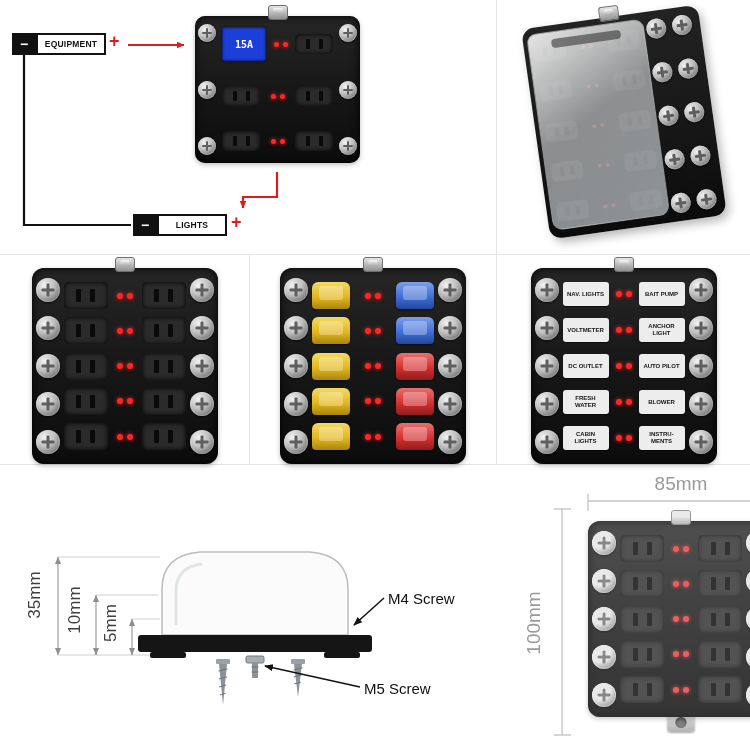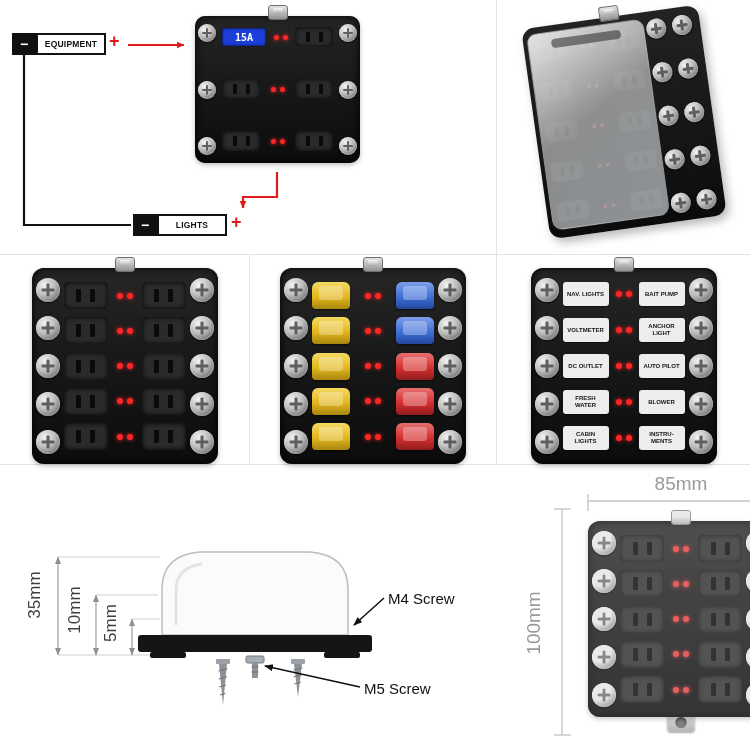--- a/index.html
+++ b/index.html
@@ -73,21 +73,21 @@
   .fusebox.mini .screw-col.left  { left:3px; top:8px; bottom:8px; }
   .fusebox.mini .screw-col.right { right:3px; top:8px; bottom:8px; }
   .fusebox.mini .screw { width:18px; height:18px; }
   .fusebox.mini .screw::before, .fusebox.mini .screw::after { width:10px; height:2px; }
   .fusebox.mini .slot-grid { left:27px; right:27px; top:11px; bottom:12px; }
   .fusebox.mini .slot { width:38px; height:20px; }
   .fusebox.mini .hole { width:4px; height:10px; }
   .fusebox.mini .dot { width:5px; height:5px; }
   .fusebox.mini .tab { width:24px; height:30px; bottom:-14px; }
   .fusebox.mini .tab-hole { width:9px; height:9px; margin-top:16px; }
-  .display { width:44px; height:18px; background:var(--display-blue); color:#fff;
+  .display { width:44px; height:34px; background:var(--display-blue); color:#fff;
              font-family:"DejaVu Sans Mono", monospace; font-size:10px; font-weight:700;
              display:flex; align-items:center; justify-content:center; border-radius:2px;
              box-shadow: inset 0 0 3px #001, 0 0 2px rgba(0,0,0,.6); }
 
   
   .wires { position:absolute; left:0; top:0; }
   .term { position:absolute; width:24px; height:22px; background:#111; color:#fff;
           display:flex; align-items:center; justify-content:center;
           font-size:14px; font-weight:700; }
   .dev-box { position:absolute; width:70px; height:22px; background:#fff; border:2px solid #111;

